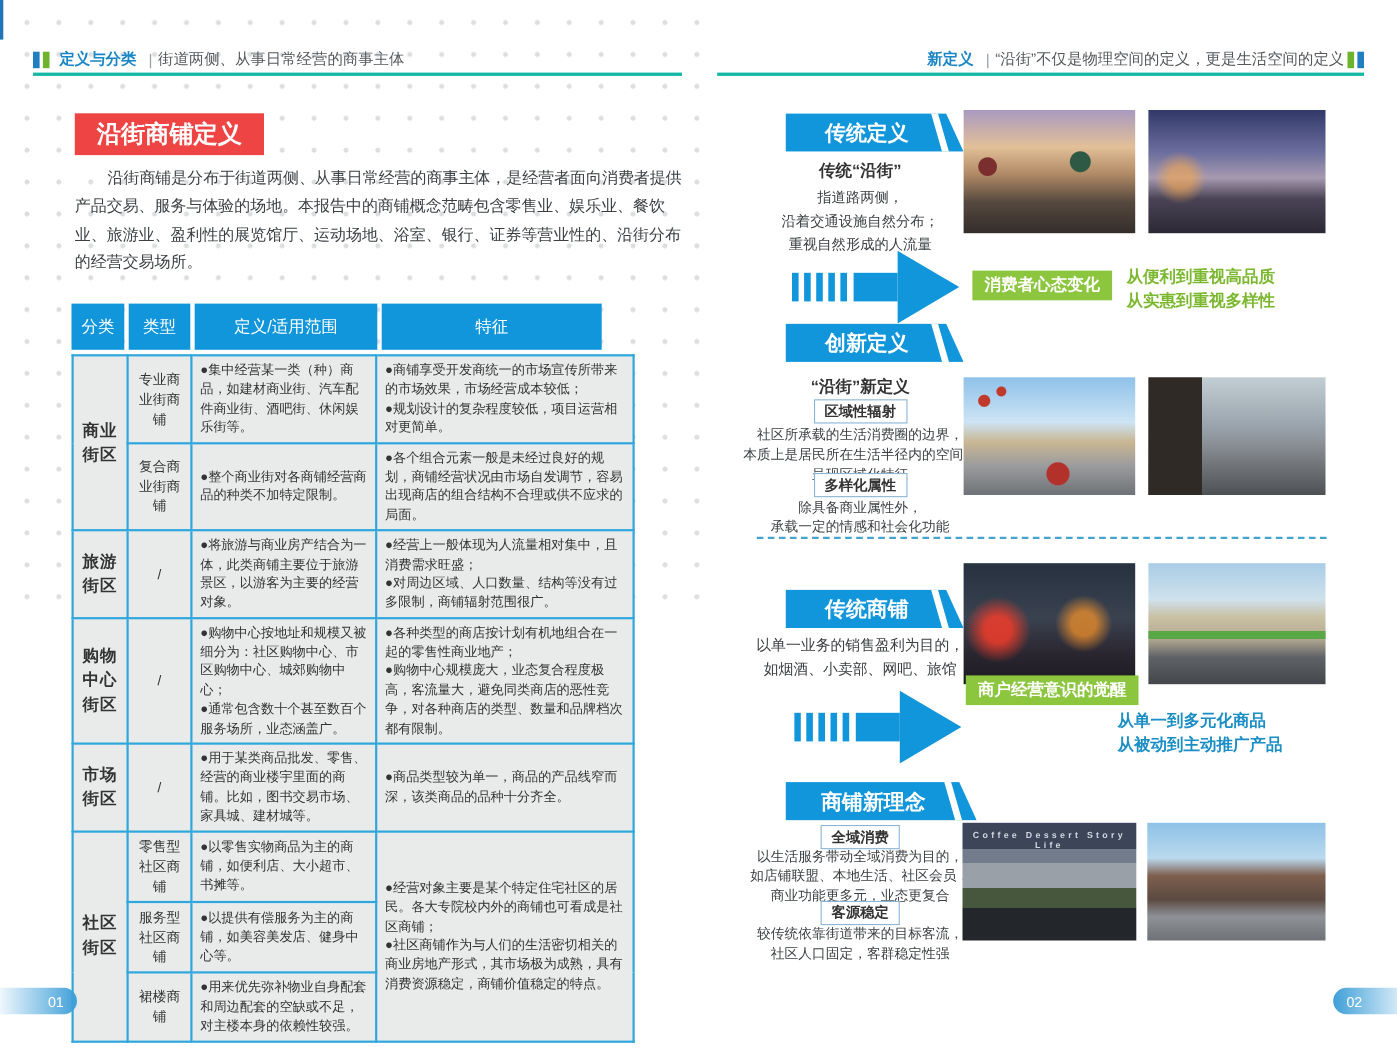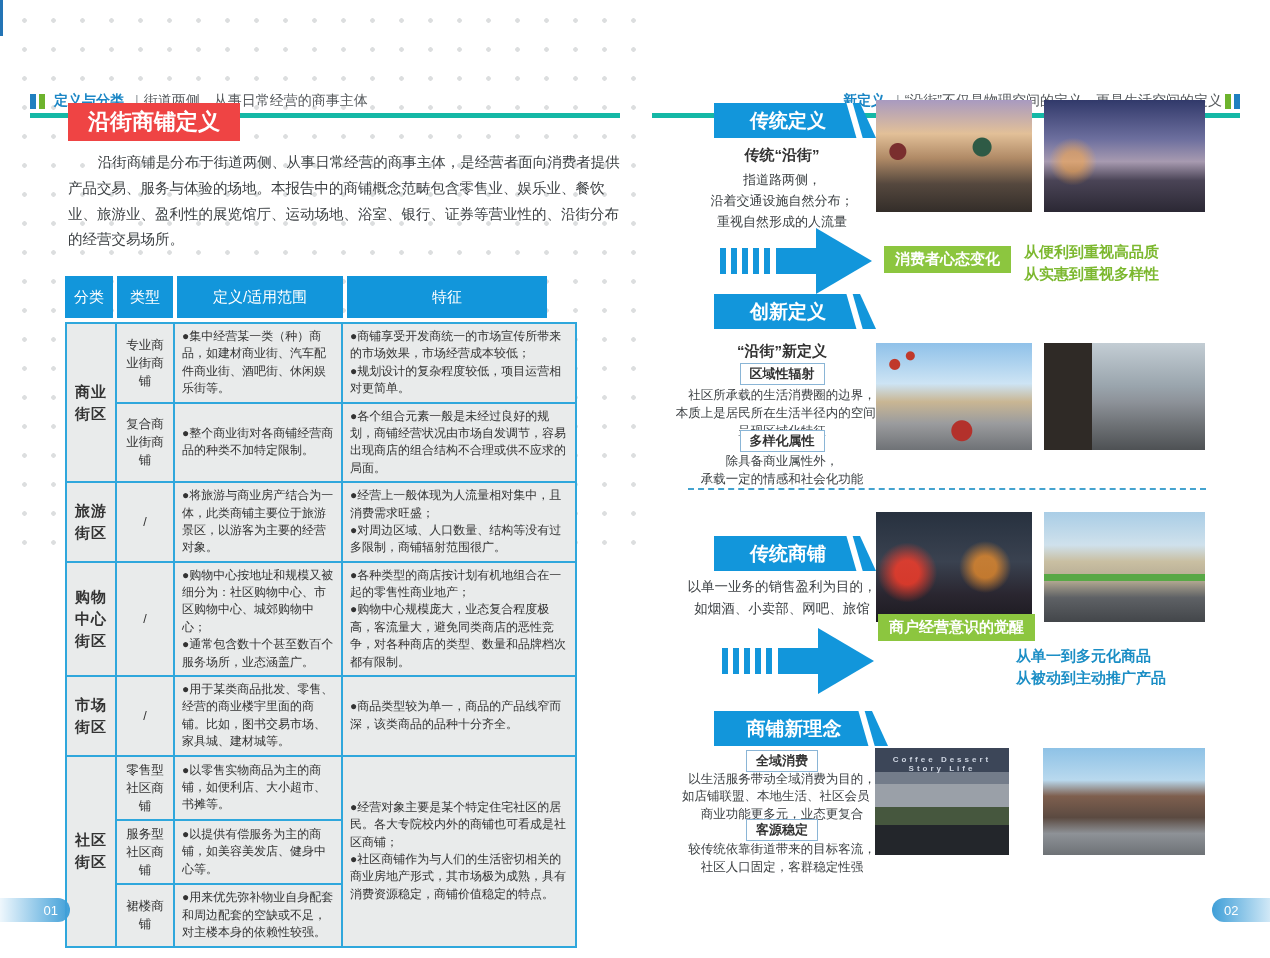--- a/index.html
+++ b/index.html
@@ -5,21 +5,21 @@
   html,body{margin:0;padding:0;background:#fff;}
   .canvas{position:relative;width:1270px;height:958px;background:#fff;overflow:hidden;
           font-family:"Liberation Sans","DejaVu Sans",sans-serif;}
   
   #dots{position:absolute;left:0;top:0;width:650px;height:552px;
         background-image:radial-gradient(circle,#dcdedf 2px,transparent 2.6px);
         background-size:29px 29px;background-position:10px 6px;}
   #tick{position:absolute;left:0;top:0;width:3px;height:36px;background:#2374b5;}
   
   .hdr{position:absolute;top:42px;height:24px;display:flex;align-items:center;
-       border-bottom:5px solid #14b8a6;font-size:14px;margin-top:47px;}
+       border-bottom:3px solid #14b8a6;font-size:14px;}
   .hdr-left{left:30px;width:590px;}
   .hdr-right{left:652px;width:588px;justify-content:flex-end;}
   .bar{width:6px;height:15px;display:inline-block;}
   .bar-blue{background:#1f7fc0;}
   .bar-green{background:#6db32d;}
   .hdr-left .bar{margin-right:3px;}
   .hdr-right .bar{margin-left:3px;}
   .hdr-strong{color:#1b86c5;font-weight:bold;margin:0 6px;}
   .hdr-sep{color:#9aa0a4;margin:0 5px;}
   .hdr-sub{color:#55595c;}
@@ -95,21 +95,21 @@
   #p4{left:1044px;top:343px;width:161px;height:107px;background:
       linear-gradient(90deg,#2f2a26 0 30%,transparent 30%),
       linear-gradient(180deg,#c3cdd4 0%,#9aa5ad 40%,#8d9299 55%,#707478 75%,#4e5154 100%);}
   #p5{left:876px;top:512px;width:156px;height:110px;background:
       radial-gradient(circle at 20% 55%,rgba(255,60,40,.8) 0 12px,transparent 30px),
       radial-gradient(circle at 70% 50%,rgba(255,150,40,.7) 0 11px,transparent 26px),
       linear-gradient(180deg,#27313f 0%,#3a4250 45%,#2a2630 75%,#1c1a20 100%);}
   #p6{left:1044px;top:512px;width:161px;height:110px;background:
       linear-gradient(180deg,transparent 0 56%,#58a846 56% 63%,transparent 63%),
       linear-gradient(180deg,#a9cde6 0%,#cfe1ec 30%,#c9bfa2 45%,#b5ab93 62%,#5e6165 78%,#43464a 100%);}
-  #p7{left:875px;top:748px;width:134px;height:107px;background:
+  #p7{left:875px;top:748px;width:158px;height:107px;background:
       linear-gradient(180deg,#3c4658 0 22%,#737c8a 22% 34%,#9aa0a8 34% 55%,#46573e 55% 72%,#23262b 72% 100%);}
   #p7 .sign{position:absolute;left:0;top:7px;width:100%;text-align:center;font-size:8px;
       color:#cfd6e2;letter-spacing:3px;font-weight:bold;}
   #p8{left:1043px;top:748px;width:162px;height:107px;background:
       linear-gradient(180deg,#8ec2e6 0%,#b9d9ee 30%,#7e5f4e 45%,#5b4a41 65%,#8e9297 80%,#6e7276 100%);}
   
   .pill{position:absolute;top:898px;width:58px;height:24px;color:#fff;font-size:13px;
         display:flex;align-items:center;}
   #pill1{left:0;border-radius:0 12px 12px 0;justify-content:flex-end;padding-right:12px;
          background:linear-gradient(90deg,rgba(120,190,235,.12),#3f9fd8);}

